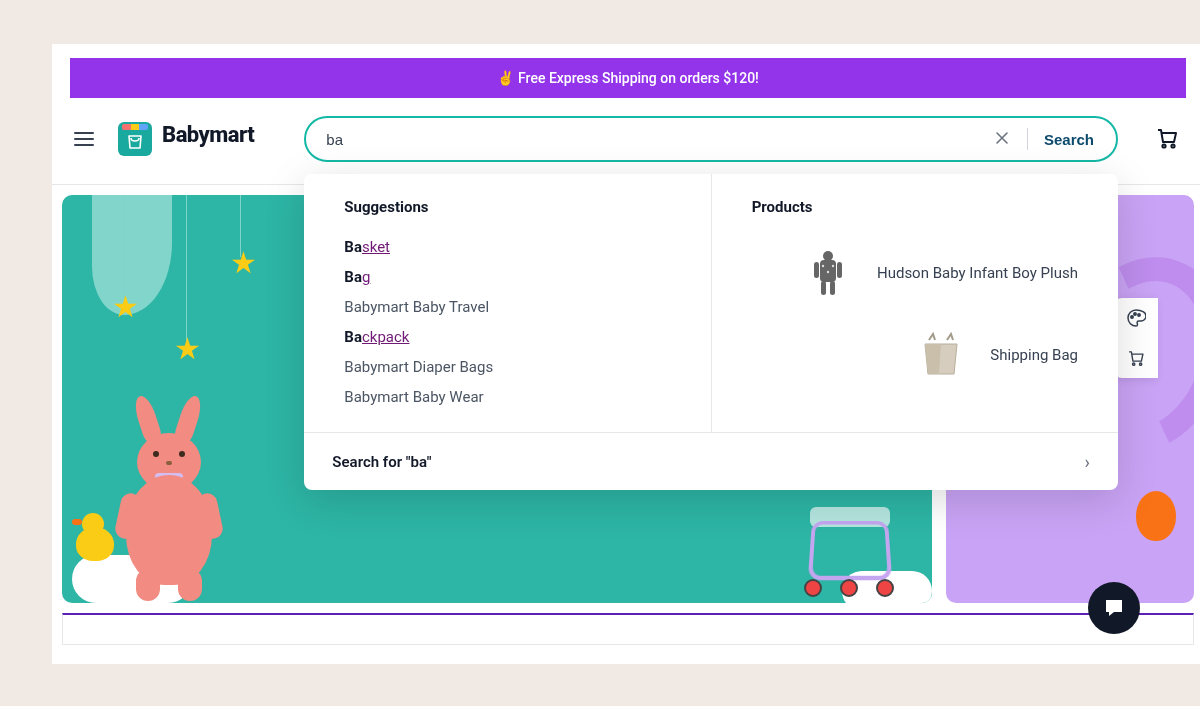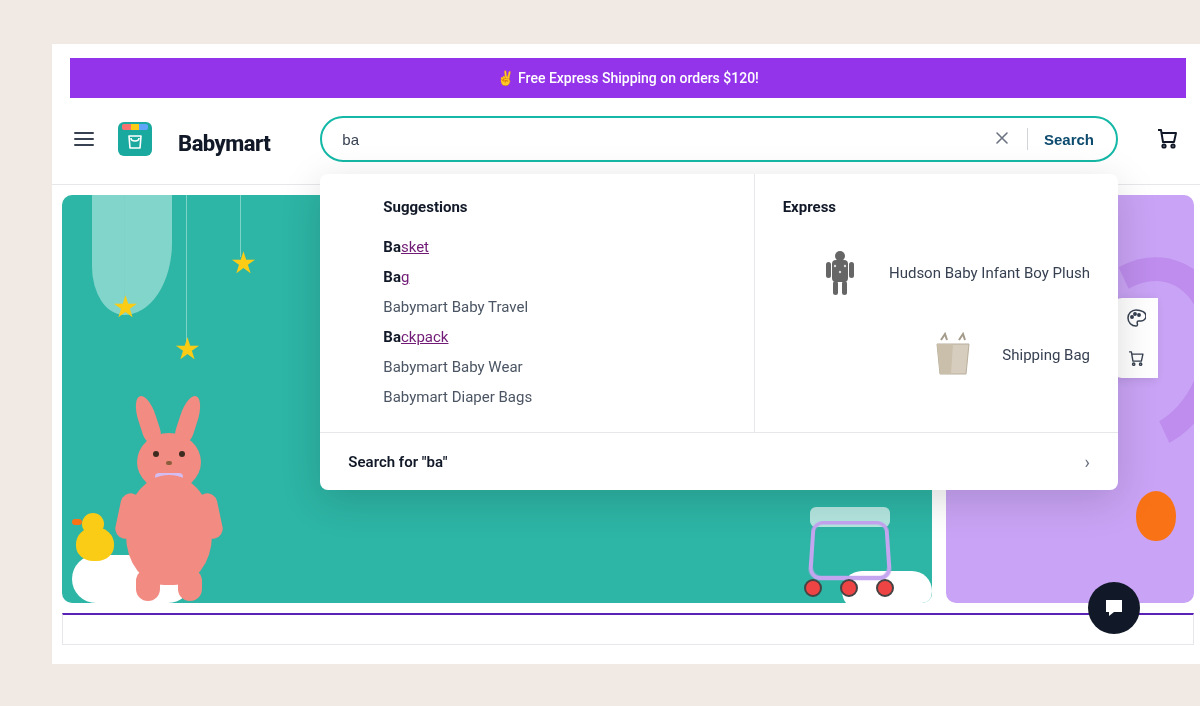--- a/index.html
+++ b/index.html
@@ -8,39 +8,39 @@
     .app-frame { position: absolute; top: 44px; left: 52px; width: 1152px; height: 620px; background: #fff; overflow: hidden; }
     
     
     .announcement { background: #9333ea; color: #fff; text-align: center; padding: 12px; font-size: 14px; font-weight: 500; margin: 14px 18px 0; }
     
     
     .header { display: flex; align-items: center; padding: 18px 18px 22px; gap: 20px; border-bottom: 1px solid #e5e7eb; }
     .hamburger { display: flex; flex-direction: column; gap: 4px; cursor: pointer; padding: 4px; }
     .hamburger span { width: 20px; height: 2px; background: #374151; border-radius: 1px; }
     
-    .logo-wrap { display: flex; align-items: flex-end; gap: 26px; }
+    .logo-wrap { display: flex; align-items: flex-start; gap: 10px; }
     .logo-icon { width: 34px; height: 34px; background: #1aa99e; border-radius: 6px; position: relative; display: flex; align-items: center; justify-content: center; }
     .logo-icon::before { content: ''; position: absolute; top: 2px; left: 4px; right: 4px; height: 6px; background: linear-gradient(90deg, #f87171 33%, #facc15 33% 66%, #60a5fa 66%); border-radius: 2px; }
     .logo-icon svg { position: relative; top: 3px; }
     .logo-text { font-size: 22px; font-weight: 800; color: #111827; letter-spacing: -0.5px; }
     
     .search-wrap { flex: 1; margin-left: 30px; position: relative; }
     .search-bar { display: flex; align-items: center; border: 2px solid #14b8a6; border-radius: 999px; padding: 0 6px 0 20px; height: 46px; }
     .search-input { flex: 1; border: none; outline: none; font-size: 15px; color: #374151; background: transparent; }
     .search-clear { background: none; border: none; cursor: pointer; padding: 6px; color: #6b7280; font-size: 18px; line-height: 1; }
     .search-divider { width: 1px; height: 22px; background: #d1d5db; margin: 0 12px; }
     .search-btn { background: none; border: none; color: #0c4a6e; font-weight: 600; font-size: 15px; padding: 8px 16px 8px 4px; cursor: pointer; }
     
     .cart-btn { background: none; border: none; cursor: pointer; padding: 6px; margin-left: 10px; }
     
     
     .dropdown { position: absolute; top: 58px; left: 0; right: 0; background: #fff; border-radius: 8px; box-shadow: 0 10px 40px rgba(0,0,0,0.15); z-index: 100; }
     .dropdown-body { display: flex; }
-    .dropdown-col { flex: 1; padding: 24px 28px 20px; margin-left: 35px; }
+    .dropdown-col { flex: 1; padding: 24px 40px 20px; }
     .dropdown-col + .dropdown-col { border-left: 1px solid #e5e7eb; }
     .dropdown-heading { font-size: 15px; font-weight: 700; color: #111827; margin-bottom: 16px; }
     .sugg-item { display: block; padding: 6px 0; font-size: 15px; color: #4b5563; cursor: pointer; }
     .sugg-item.strong b { color: #111827; font-weight: 700; }
     .sugg-item.strong span.rest { color: #701a75; text-decoration: underline; }
     
     .prod-item { display: flex; align-items: center; gap: 22px; padding: 14px 0; cursor: pointer; justify-content: flex-end; }
     .prod-thumb { width: 54px; height: 54px; border-radius: 6px; display: flex; align-items: center; justify-content: center; flex-shrink: 0; }
     .prod-name { font-size: 15px; color: #374151; }
     
@@ -137,25 +137,25 @@
       </div>
 
       <div class="dropdown">
         <div class="dropdown-body">
           <div class="dropdown-col">
             <div class="dropdown-heading">Suggestions</div>
             <a class="sugg-item strong"><b>Ba</b><span class="rest">sket</span></a>
             <a class="sugg-item strong"><b>Ba</b><span class="rest">g</span></a>
             <a class="sugg-item">Babymart Baby Travel</a>
             <a class="sugg-item strong"><b>Ba</b><span class="rest">ckpack</span></a>
+            <a class="sugg-item">Babymart Diaper Bags</a>
             <a class="sugg-item">Babymart Baby Wear</a>
-            <a class="sugg-item">Babymart Diaper Bags</a>
           </div>
           <div class="dropdown-col">
-            <div class="dropdown-heading">Express</div>
+            <div class="dropdown-heading">Products</div>
 
             <div class="prod-item">
               <div class="prod-thumb">
                 <svg width="40" height="50" viewBox="0 0 40 50">
                     <circle cx="20" cy="8" r="5" fill="#666"></circle>
                     <rect x="12" y="12" width="16" height="22" rx="4" fill="#666"></rect>
                     <rect x="6" y="14" width="5" height="16" rx="2.5" fill="#666"></rect>
                     <rect x="29" y="14" width="5" height="16" rx="2.5" fill="#666"></rect>
                     <rect x="13" y="33" width="5" height="14" rx="2.5" fill="#666"></rect>
                     <rect x="22" y="33" width="5" height="14" rx="2.5" fill="#666"></rect>

